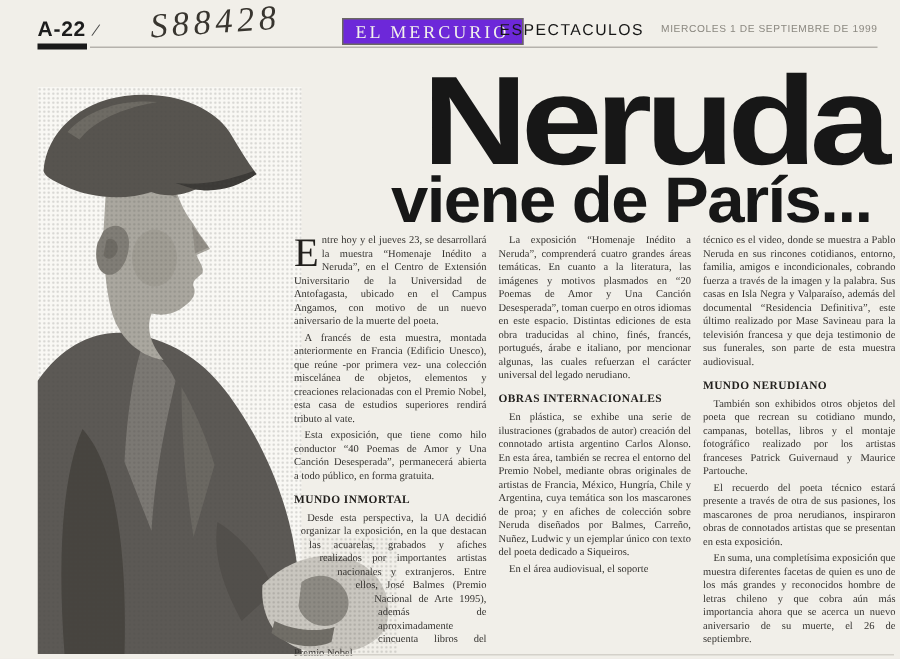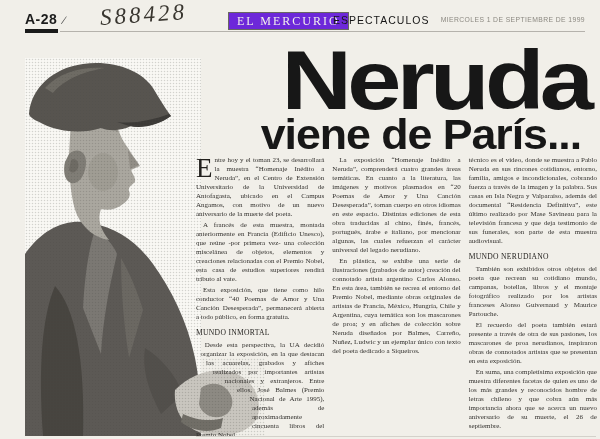--- a/index.html
+++ b/index.html
@@ -99,37 +99,37 @@
     color:#33312e; margin-bottom:2px;
   }
   .col p.indent { text-indent:7px; }
   .dropcap {
     float:left; font-size:27px; line-height:23px;
     padding:1px 2px 0 0; font-family:"Liberation Serif", serif;
     color:#211f1c;
   }
   .subhead {
     font-family:"Liberation Serif", serif;
-    font-weight:normal; font-size:7.6px; letter-spacing:0.3px;
+    font-weight:bold; font-size:7.6px; letter-spacing:0.3px;
     color:#211f1c; margin:6px 0 4px 0;
   }
   .wrap-spacer {
     float:left; width:56px; height:90px;
     shape-outside:polygon(0% 0%, 6% 18%, 26% 38%, 62% 55%, 100% 72%, 100% 100%, 0% 100%);
   }
   .bottom-rule {
     position:absolute; left:196px; top:436px; width:400px; height:1px; background:#d4d1ca;
   }
 </style>
 </head>
 <body>
 
 <div class="page">
 
-  <div class="page-number">A-28</div>
+  <div class="page-number">A-22</div>
   <div class="pen-tick">/</div>
   <div class="page-number-bar"></div>
   <div class="header-rule"></div>
   <div class="pen-code">S88428</div>
   <div class="masthead-box">EL MERCURIO</div>
   <div class="section-label">ESPECTACULOS</div>
   <div class="issue-date">MIERCOLES 1 DE SEPTIEMBRE DE 1999</div>
 
 
   <div class="headline-1">Neruda</div>
@@ -168,37 +168,39 @@
 
       <rect x="0" y="0" width="176" height="378" fill="url(#ht)"></rect>
       <rect x="176" y="300" width="64" height="78" fill="url(#ht)"></rect>
     </svg>
   </div>
 
   <div class="article">
 
     <div class="col">
       <p>
-        <span class="dropcap">E</span><span>ntre hoy y el toman 23, se desarrollará la muestra “Homenaje Inédito a Neruda”, en el Centro de Extensión Universitario de la Universidad de Antofagasta, ubicado en el Campus Angamos, con motivo de un nuevo aniversario de la muerte del poeta.</span>
+        <span class="dropcap">E</span><span>ntre hoy y el jueves 23, se desarrollará la muestra “Homenaje Inédito a Neruda”, en el Centro de Extensión Universitario de la Universidad de Antofagasta, ubicado en el Campus Angamos, con motivo de un nuevo aniversario de la muerte del poeta.</span>
       </p>
       <p class="indent"><span>A francés de esta muestra, montada anteriormente en Francia (Edificio Unesco), que reúne -por primera vez- una colección miscelánea de objetos, elementos y creaciones relacionadas con el Premio Nobel, esta casa de estudios superiores rendirá tributo al vate.</span></p>
       <p class="indent"><span>Esta exposición, que tiene como hilo conductor “40 Poemas de Amor y Una Canción Desesperada”, permanecerá abierta a todo público, en forma gratuita.</span></p>
       <div class="subhead">MUNDO INMORTAL</div>
       <p class="indent"><span class="wrap-spacer"></span><span>Desde esta perspectiva, la UA decidió organizar la exposición, en la que destacan las acuarelas, grabados y afiches realizados por importantes artistas nacionales y extranjeros. Entre ellos, José Balmes (Premio Nacional de Arte 1995), además de aproximadamente cincuenta libros del Premio Nobel</span></p>
     </div>
 
     <div class="col">
       <p class="indent"><span>La exposición “Homenaje Inédito a Neruda”, comprenderá cuatro grandes áreas temáticas. En cuanto a la literatura, las imágenes y motivos plasmados en “20 Poemas de Amor y Una Canción Desesperada”, toman cuerpo en otros idiomas en este espacio. Distintas ediciones de esta obra traducidas al chino, finés, francés, portugués, árabe e italiano, por mencionar algunas, las cuales refuerzan el carácter universal del legado nerudiano.</span></p>
+      <div class="subhead">OBRAS INTERNACIONALES</div>
       <p class="indent"><span>En plástica, se exhibe una serie de ilustraciones (grabados de autor) creación del connotado artista argentino Carlos Alonso. En esta área, también se recrea el entorno del Premio Nobel, mediante obras originales de artistas de Francia, México, Hungría, Chile y Argentina, cuya temática son los mascarones de proa; y en afiches de colección sobre Neruda diseñados por Balmes, Carreño, Nuñez, Ludwic y un ejemplar único con texto del poeta dedicado a Siqueiros.</span></p>
+      <p class="indent"><span>En el área audiovisual, el soporte</span></p>
     </div>
 
     <div class="col">
       <p><span>técnico es el video, donde se muestra a Pablo Neruda en sus rincones cotidianos, entorno, familia, amigos e incondicionales, cobrando fuerza a través de la imagen y la palabra. Sus casas en Isla Negra y Valparaíso, además del documental “Residencia Definitiva”, este último realizado por Mase Savineau para la televisión francesa y que deja testimonio de sus funerales, son parte de esta muestra audiovisual.</span></p>
       <div class="subhead">MUNDO NERUDIANO</div>
-      <p class="indent"><span>También son exhibidos otros objetos del poeta que recrean su cotidiano mundo, campanas, botellas, libros y el montaje fotográfico realizado por los artistas franceses Alonso Guivernaud y Maurice Partouche.</span></p>
-      <p class="indent"><span>El recuerdo del poeta también estará presente a través de otra de sus pasiones, los mascarones de proa nerudianos, inspiraron obras de connotados artistas que se presentan en esta exposición.</span></p>
+      <p class="indent"><span>También son exhibidos otros objetos del poeta que recrean su cotidiano mundo, campanas, botellas, libros y el montaje fotográfico realizado por los artistas franceses Patrick Guivernaud y Maurice Partouche.</span></p>
+      <p class="indent"><span>El recuerdo del poeta técnico estará presente a través de otra de sus pasiones, los mascarones de proa nerudianos, inspiraron obras de connotados artistas que se presentan en esta exposición.</span></p>
       <p class="indent"><span>En suma, una completísima exposición que muestra diferentes facetas de quien es uno de los más grandes y reconocidos hombre de letras chileno y que cobra aún más importancia ahora que se acerca un nuevo aniversario de su muerte, el 26 de septiembre.</span></p>
     </div>
 
   </div>
 
   <div class="bottom-rule"></div>
 </div>
 
 </body></html>

